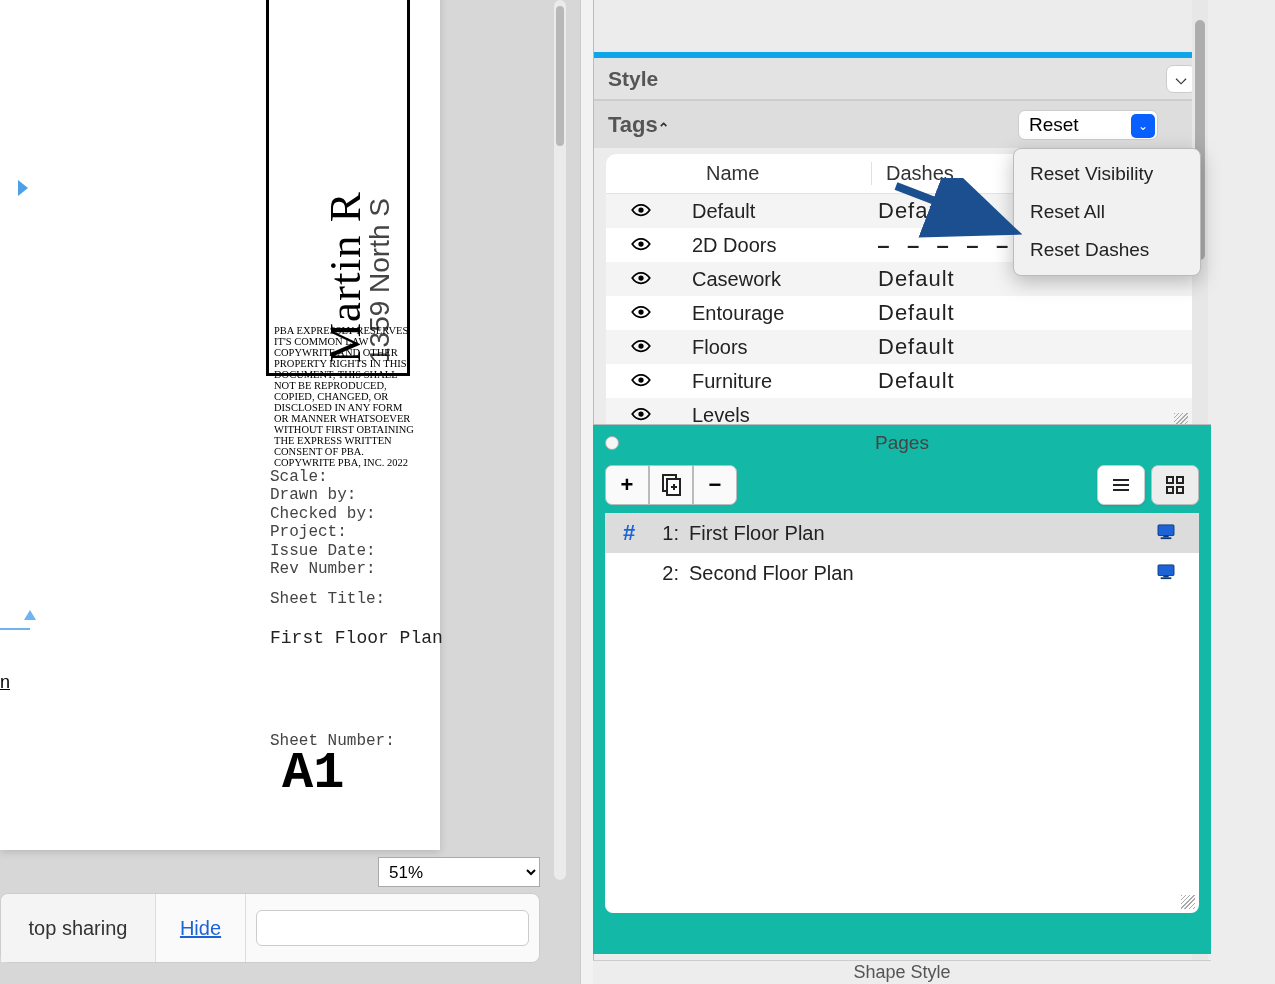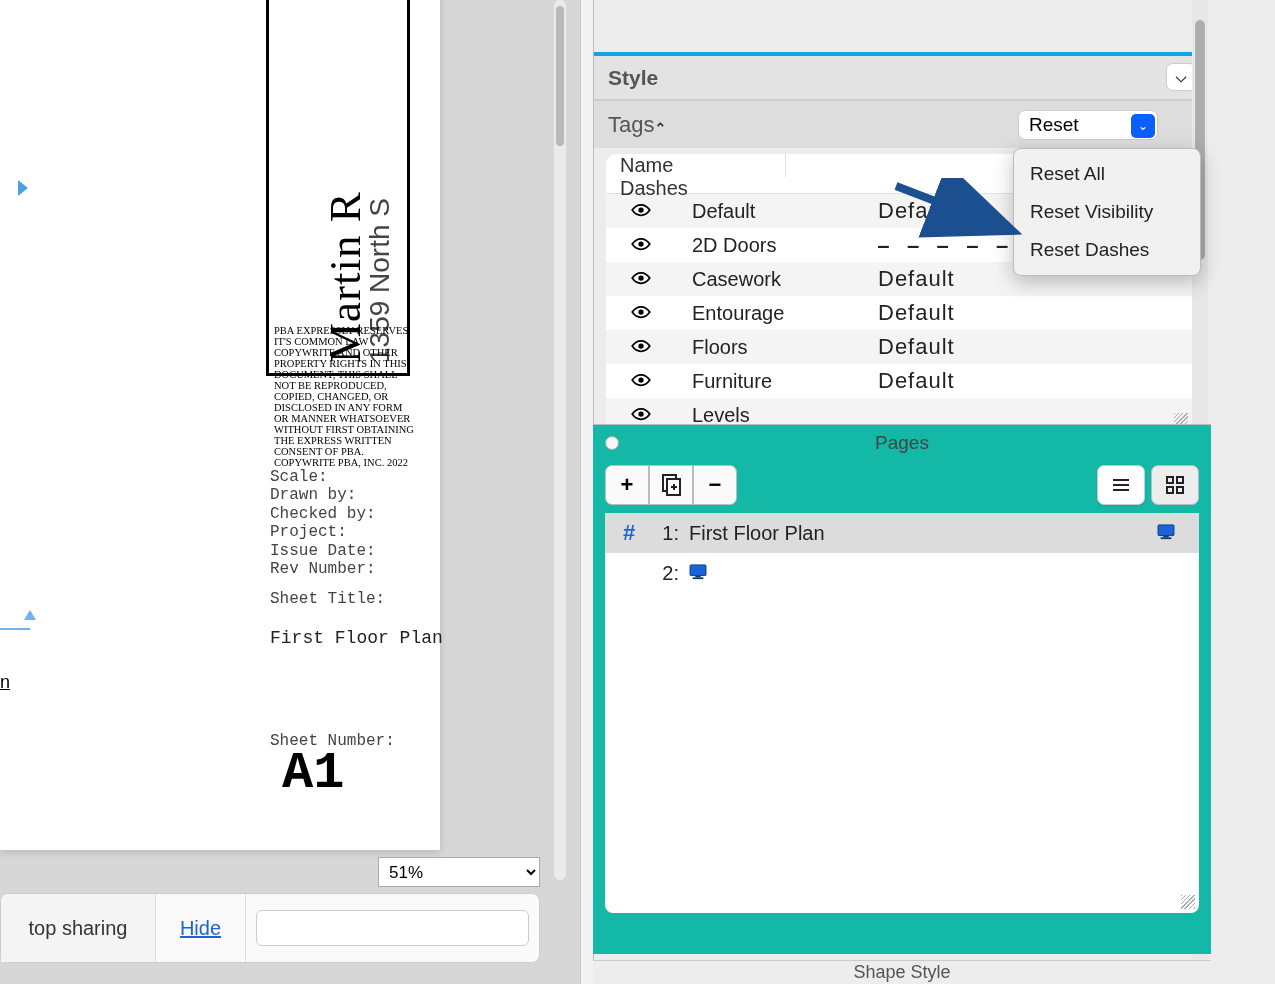--- a/index.html
+++ b/index.html
@@ -249,21 +249,21 @@
   height: 240px;
   background: #adadad;
   border-radius: 5px;
 }
 
 .section-header {
   height: 44px;
   display: flex;
   align-items: center;
   padding: 0 14px;
-  border-top: 4px solid #0ea5e9;
+  border-top: 6px solid #0ea5e9;
   border-bottom: 1px solid #ccc;
   background: #e3e3e3;
   position: relative;
 }
 .section-header .title {
   font-size: 21px;
   font-weight: 600;
   color: #555;
 }
 .section-header .chevron-btn {
@@ -288,21 +288,21 @@
   height: 48px;
   display: flex;
   align-items: center;
   padding: 0 14px;
   border-top: 1px solid #ccc;
   background: #ddd;
   position: relative;
 }
 .tags-header .title {
   font-size: 22px;
-  font-weight: 400;
+  font-weight: 700;
   color: #555;
 }
 .reset-select {
   position: absolute;
   right: 50px;
   top: 9px;
   width: 140px;
   height: 30px;
   background: #fff;
   border: 1px solid #ccc;
@@ -329,22 +329,22 @@
 
 .tags-table {
   background: #fff;
   margin: 6px 12px 6px 12px;
   border-radius: 10px;
   overflow: hidden;
 }
 .tags-thead {
   display: flex;
   height: 40px;
+  align-items: center;
   border-bottom: 1px solid #e3e3e3;
-  flex-direction: column;
 }
 .tags-thead .col-vis { width: 86px; border-right: 1px solid #e0e0e0; }
 .tags-thead .col-name { width: 180px; padding-left: 14px; font-size: 20px; color: #333; border-right: 1px solid #e0e0e0; }
 .tags-thead .col-dash { flex: 1; padding-left: 14px; font-size: 20px; color: #333; }
 
 .tags-row {
   display: flex;
   align-items: center;
   height: 34px;
   padding-left: 24px;
@@ -644,22 +644,22 @@
     </div>
     <div class="resize-grip"></div>
   </div>
 
   <div class="right-scrollbar">
     <div class="right-scrollbar-thumb"></div>
   </div>
 </div>
 
 <div class="dropdown">
+  <div class="dropdown-item">Reset Visibility</div>
   <div class="dropdown-item">Reset All</div>
-  <div class="dropdown-item">Reset Visibility</div>
   <div class="dropdown-item">Reset Dashes</div>
 </div>
 
 <svg class="arrow-annotation" width="140" height="70">
   <defs>
     <marker id="ah" markerWidth="12" markerHeight="12" refX="9" refY="5" orient="auto">
       <path d="M0,0 L12,5 L0,10 Z" fill="#1b4f8f"></path>
     </marker>
   </defs>
   <line x1="6" y1="8" x2="110" y2="48" stroke="#1b4f8f" stroke-width="8" marker-end="url(#ah)"></line>
@@ -707,20 +707,21 @@
           <span class="pname">First Floor Plan</span>
           <span class="monitor"><svg viewBox="0 0 20 18">
               <rect x="1" y="1" width="18" height="12" rx="1" fill="#1b63d6" stroke="#0a3a7a" stroke-width="1"></rect>
               <rect x="7" y="13" width="6" height="2" fill="#0a3a7a"></rect>
               <rect x="4" y="15" width="12" height="2" fill="#0a3a7a"></rect>
             </svg></span>
         </div>
         <div class="page-row">
           <span class="spacer"></span>
           <span class="num">2:</span>
+          <span class="pname">Second Floor Plan</span>
           <span class="monitor"><svg viewBox="0 0 20 18">
               <rect x="1" y="1" width="18" height="12" rx="1" fill="#1b63d6" stroke="#0a3a7a" stroke-width="1"></rect>
               <rect x="7" y="13" width="6" height="2" fill="#0a3a7a"></rect>
               <rect x="4" y="15" width="12" height="2" fill="#0a3a7a"></rect>
             </svg></span>
         </div>
       </div>
     <div class="resize-grip" style="right:4px;bottom:4px"></div>
   </div>
 </div>

